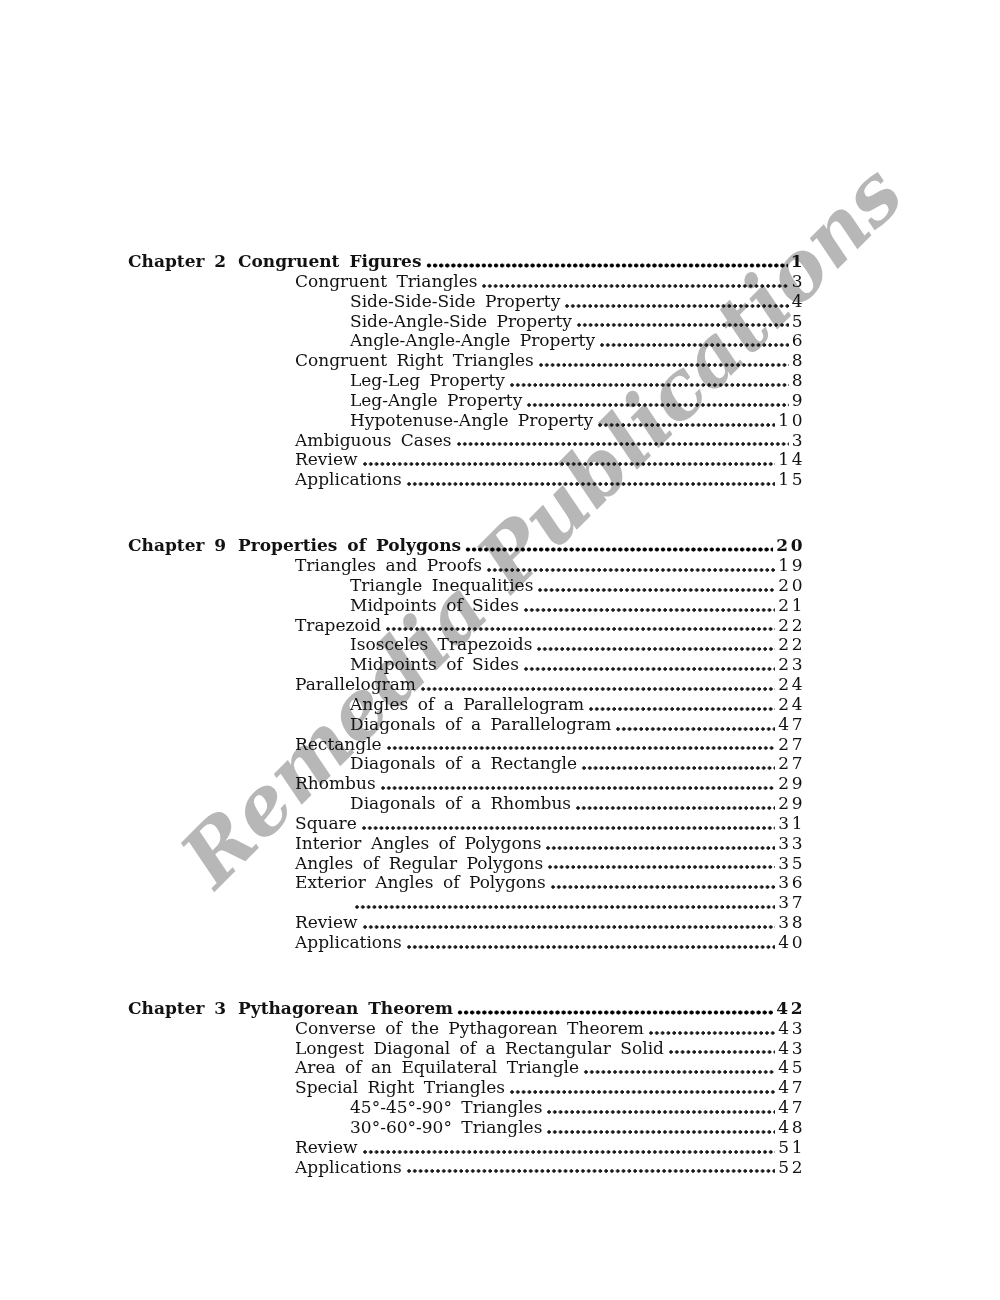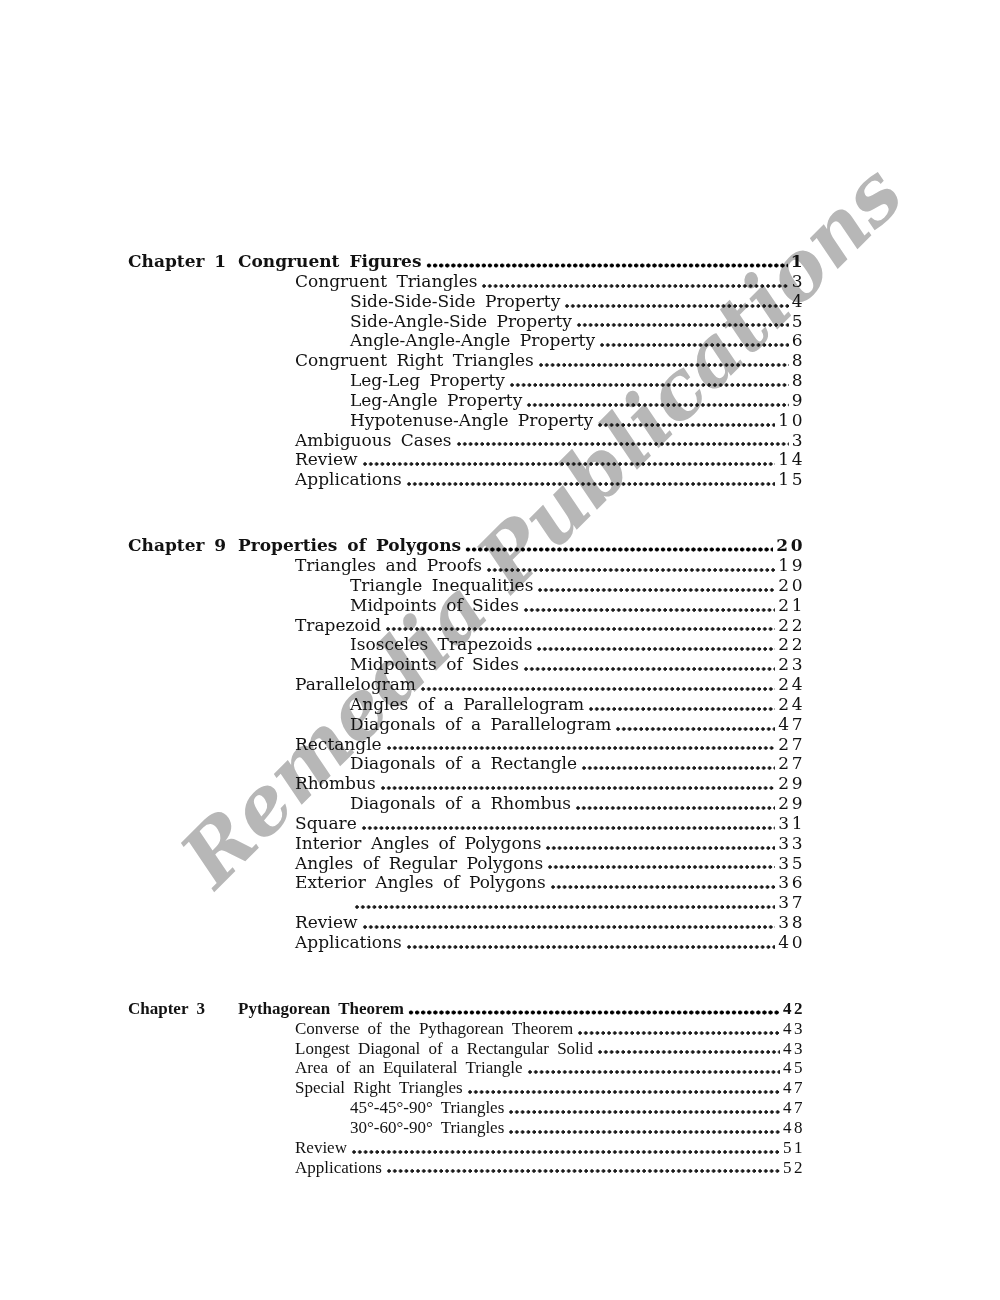--- a/index.html
+++ b/index.html
@@ -40,21 +40,21 @@
   .toc {
     position: absolute;
     left: 128px;
     top: 252px;
     width: 677px;
     z-index: 2;
     font-size: 17px;
     word-spacing: 4px;
   }
   .chapter-block { margin-bottom: 46px; }
-  .chapter-block:last-child { margin-bottom: 0; font-family: Liberation Serif, serif; }
+  .chapter-block:last-child { margin-bottom: 0; }
   .row {
     display: flex;
     height: 19.85px;
     line-height: 19.85px;
     white-space: nowrap;
   }
   .row.l1 { padding-left: 167px; justify-content: center; }
   .row.l2 { padding-left: 222px; }
   .label {
     width: 110px;
@@ -84,21 +84,21 @@
   .chapter .pagenum { font-weight: bold; }
 </style>
 </head>
 <body>
 
 <div class="page">
   <div class="watermark" style="color: rgb(183, 183, 183);">Remedia Publications</div>
   <div class="toc">
       <div class="chapter-block">
         <div class="row chapter">
-          <span class="label">Chapter 1</span>
+          <span class="label">Chapter 2</span>
           <span class="title-text">Congruent Figures</span>
           <span class="leader"></span>
           <span class="pagenum">1</span>
         </div>
         <div class="row l1">
           <span class="title-text">Congruent Triangles</span>
           <span class="leader"></span>
           <span class="pagenum">3</span>
         </div>
         <div class="row l2">

